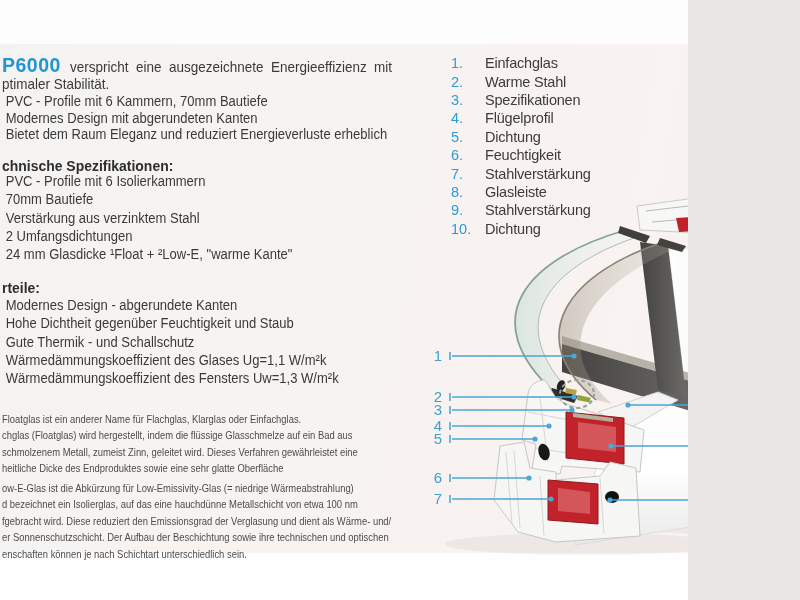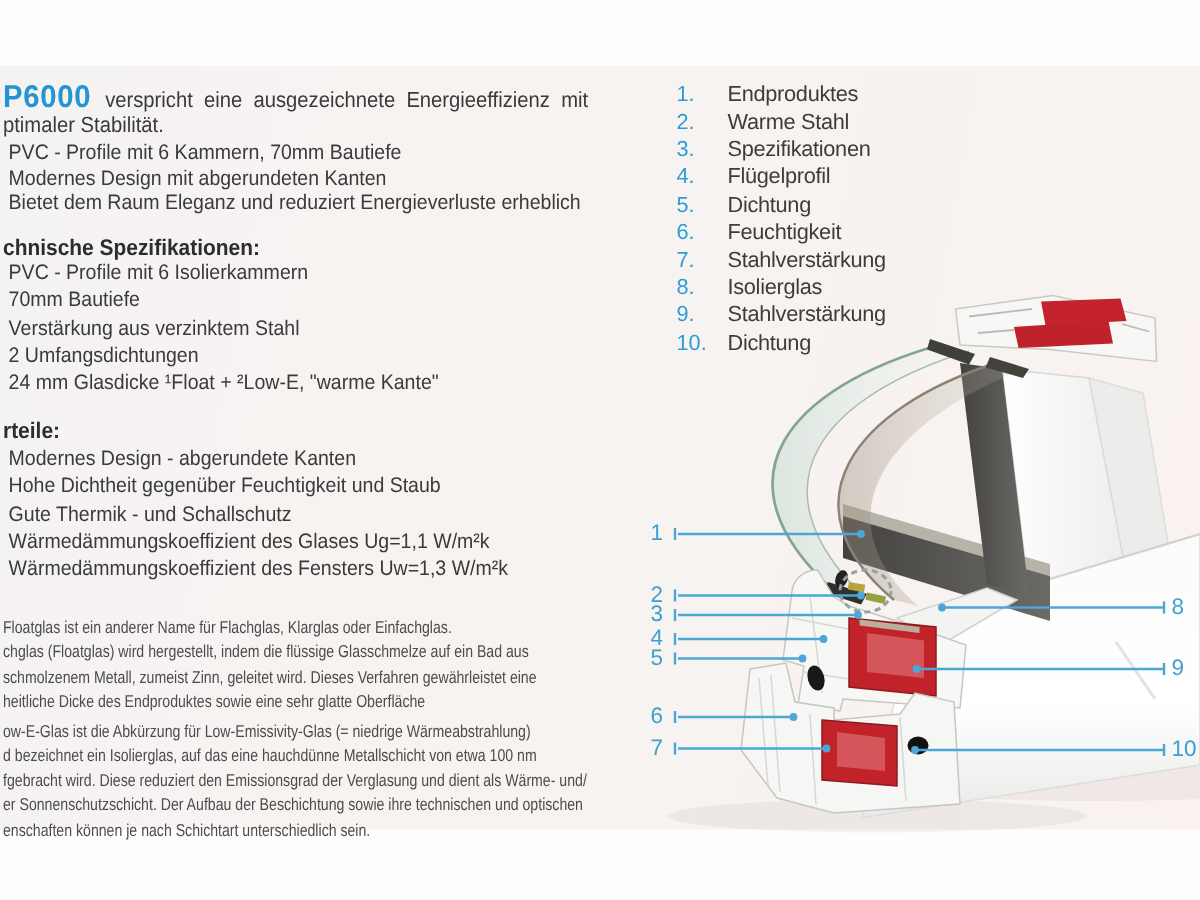--- a/index.html
+++ b/index.html
@@ -1,17 +1,17 @@
 <!DOCTYPE html>
 <html><head>
 <meta charset="utf-8">
 <style>
   html,body{margin:0;padding:0;}
   body{font-family:"Liberation Sans",sans-serif;background:#e9e7e5;}
-  .page{position:relative;width:800px;height:600px;overflow:hidden;
+  .page{position:relative;width:688px;height:600px;overflow:hidden;
         background:linear-gradient(100deg,#f5f3f2 0%,#f7f3f1 55%,#f9f2f0 100%);}
   .bg-band-top{position:absolute;left:0;top:0;width:800px;height:44px;background:#fdfdfd;}
   .bg-band-bottom{position:absolute;left:0;top:553px;width:800px;height:47px;background:#fefefe;}
   .abs{position:absolute;}
   
   .left-col{position:absolute;left:2px;top:0;width:430px;height:600px;color:#3a3a3a;
             transform:scaleX(0.93);transform-origin:left top;}
   .intro-line1{position:absolute;left:0;top:53px;white-space:nowrap;}
   .brand{font-size:21px;font-weight:bold;color:#2196d3;letter-spacing:0.5px;}
   .intro-rest{font-size:14.5px;word-spacing:4px;margin-left:10px;}
@@ -196,21 +196,21 @@
       <div>d bezeichnet ein Isolierglas, auf das eine hauchdünne Metallschicht von etwa 100 nm</div>
       <div>fgebracht wird. Diese reduziert den Emissionsgrad der Verglasung und dient als Wärme- und/</div>
       <div>er Sonnenschutzschicht. Der Aufbau der Beschichtung sowie ihre technischen und optischen</div>
       <div>enschaften können je nach Schichtart unterschiedlich sein.</div>
     </div>
   </div>
 
   <div class="legend">
     <div class="legend-row">
       <span class="legend-num">1.</span>
-      <span class="legend-label">Endproduktes</span>
+      <span class="legend-label">Einfachglas</span>
     </div>
     <div class="legend-row">
       <span class="legend-num">2.</span>
       <span class="legend-label">Warme Stahl</span>
     </div>
     <div class="legend-row">
       <span class="legend-num">3.</span>
       <span class="legend-label">Spezifikationen</span>
     </div>
     <div class="legend-row">
@@ -224,21 +224,21 @@
     <div class="legend-row">
       <span class="legend-num">6.</span>
       <span class="legend-label">Feuchtigkeit</span>
     </div>
     <div class="legend-row">
       <span class="legend-num">7.</span>
       <span class="legend-label">Stahlverstärkung</span>
     </div>
     <div class="legend-row">
       <span class="legend-num">8.</span>
-      <span class="legend-label">Isolierglas</span>
+      <span class="legend-label">Glasleiste</span>
     </div>
     <div class="legend-row">
       <span class="legend-num">9.</span>
       <span class="legend-label">Stahlverstärkung</span>
     </div>
     <div class="legend-row">
       <span class="legend-num">10.</span>
       <span class="legend-label">Dichtung</span>
     </div>
   </div>

